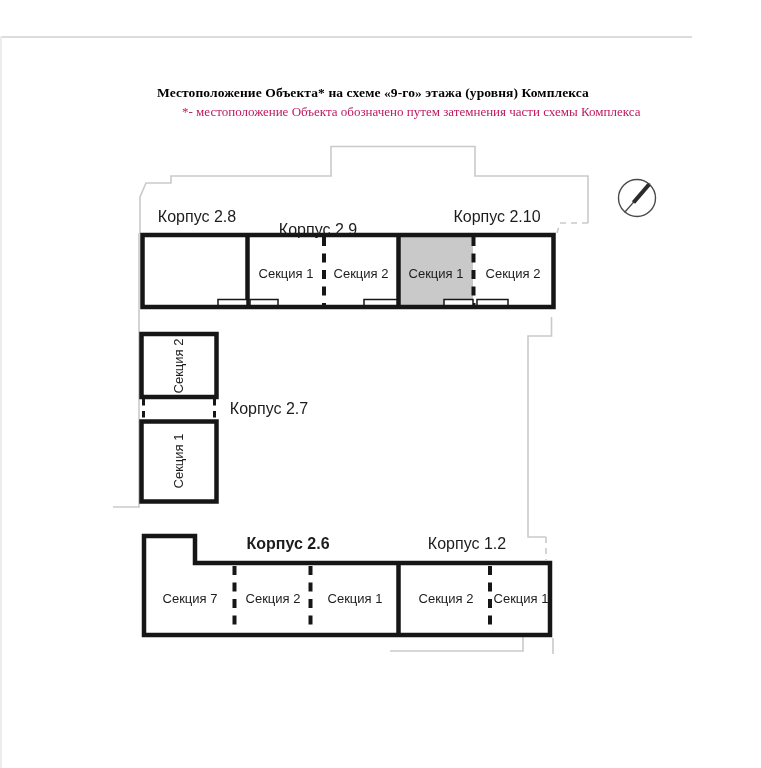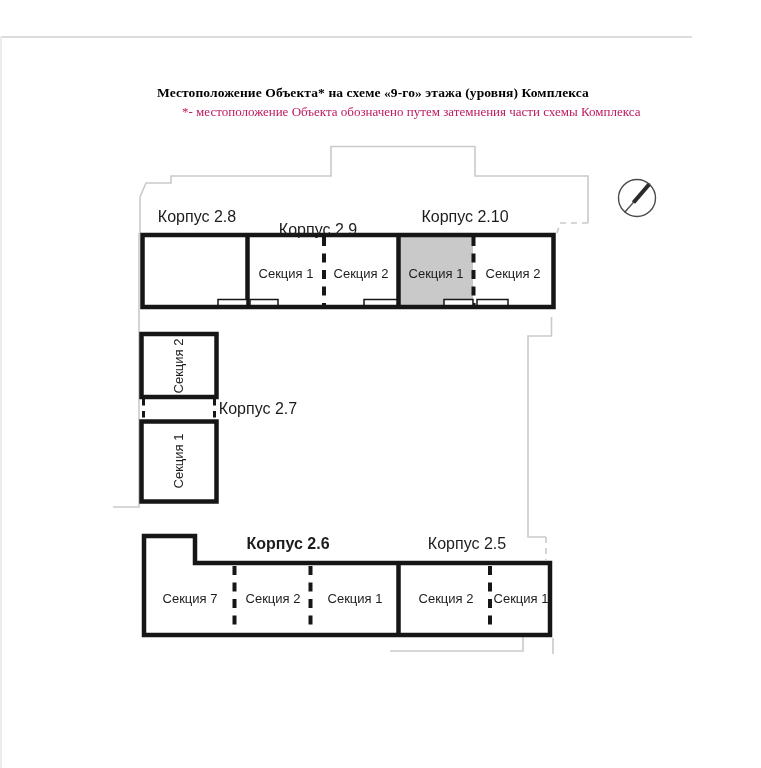--- a/index.html
+++ b/index.html
@@ -110,33 +110,33 @@
       <path d="M144,500 L195,500 L195,527 L550,527 L550,599 L144,599 Z" fill="#ffffff" stroke="var(--wall)" stroke-width="4.5"></path>
       <line x1="398.5" y1="528" x2="398.5" y2="597" stroke="var(--wall)" stroke-width="4.5"></line>
       <line x1="234.5" y1="530" x2="234.5" y2="596" stroke="var(--wall)" stroke-width="4" stroke-dasharray="9 7.5"></line>
       <line x1="310.5" y1="530" x2="310.5" y2="596" stroke="var(--wall)" stroke-width="4" stroke-dasharray="9 7.5"></line>
       <line x1="490" y1="530" x2="490" y2="596" stroke="var(--wall)" stroke-width="4" stroke-dasharray="9 7.5"></line>
     </g>
   </svg>
 
   <div class="lbl" style="left:197px;top:181px;">Корпус 2.8</div>
   <div class="lbl" style="left:318px;top:194px;">Корпус 2.9</div>
-  <div class="lbl" style="left:465px;top:181px;">Корпус 2.10</div>
+  <div class="lbl" style="left:497px;top:181px;">Корпус 2.10</div>
 
   <div class="lbl sec" style="left:286px;top:237px;">Секция 1</div>
   <div class="lbl sec" style="left:361px;top:237px;">Секция 2</div>
   <div class="lbl sec" style="left:436px;top:237px;">Секция 1</div>
   <div class="lbl sec" style="left:513px;top:237px;">Секция 2</div>
 
-  <div class="lbl" style="left:258px;top:373px;">Корпус 2.7</div>
+  <div class="lbl" style="left:269px;top:373px;">Корпус 2.7</div>
   <div class="lbl sec rot" style="left:178px;top:330px;">Секция 2</div>
   <div class="lbl sec rot" style="left:178px;top:425px;">Секция 1</div>
 
   <div class="lbl" style="left:288px;top:508px;font-weight:bold;">Корпус 2.6</div>
-  <div class="lbl" style="left:467px;top:508px;">Корпус 2.5</div>
+  <div class="lbl" style="left:467px;top:508px;">Корпус 1.2</div>
 
   <div class="lbl sec" style="left:190px;top:562px;">Секция 7</div>
   <div class="lbl sec" style="left:273px;top:562px;">Секция 2</div>
   <div class="lbl sec" style="left:355px;top:562px;">Секция 1</div>
   <div class="lbl sec" style="left:446px;top:562px;">Секция 2</div>
   <div class="lbl sec" style="left:521px;top:562px;">Секция 1</div>
 
 </div>
 
 </body></html>

